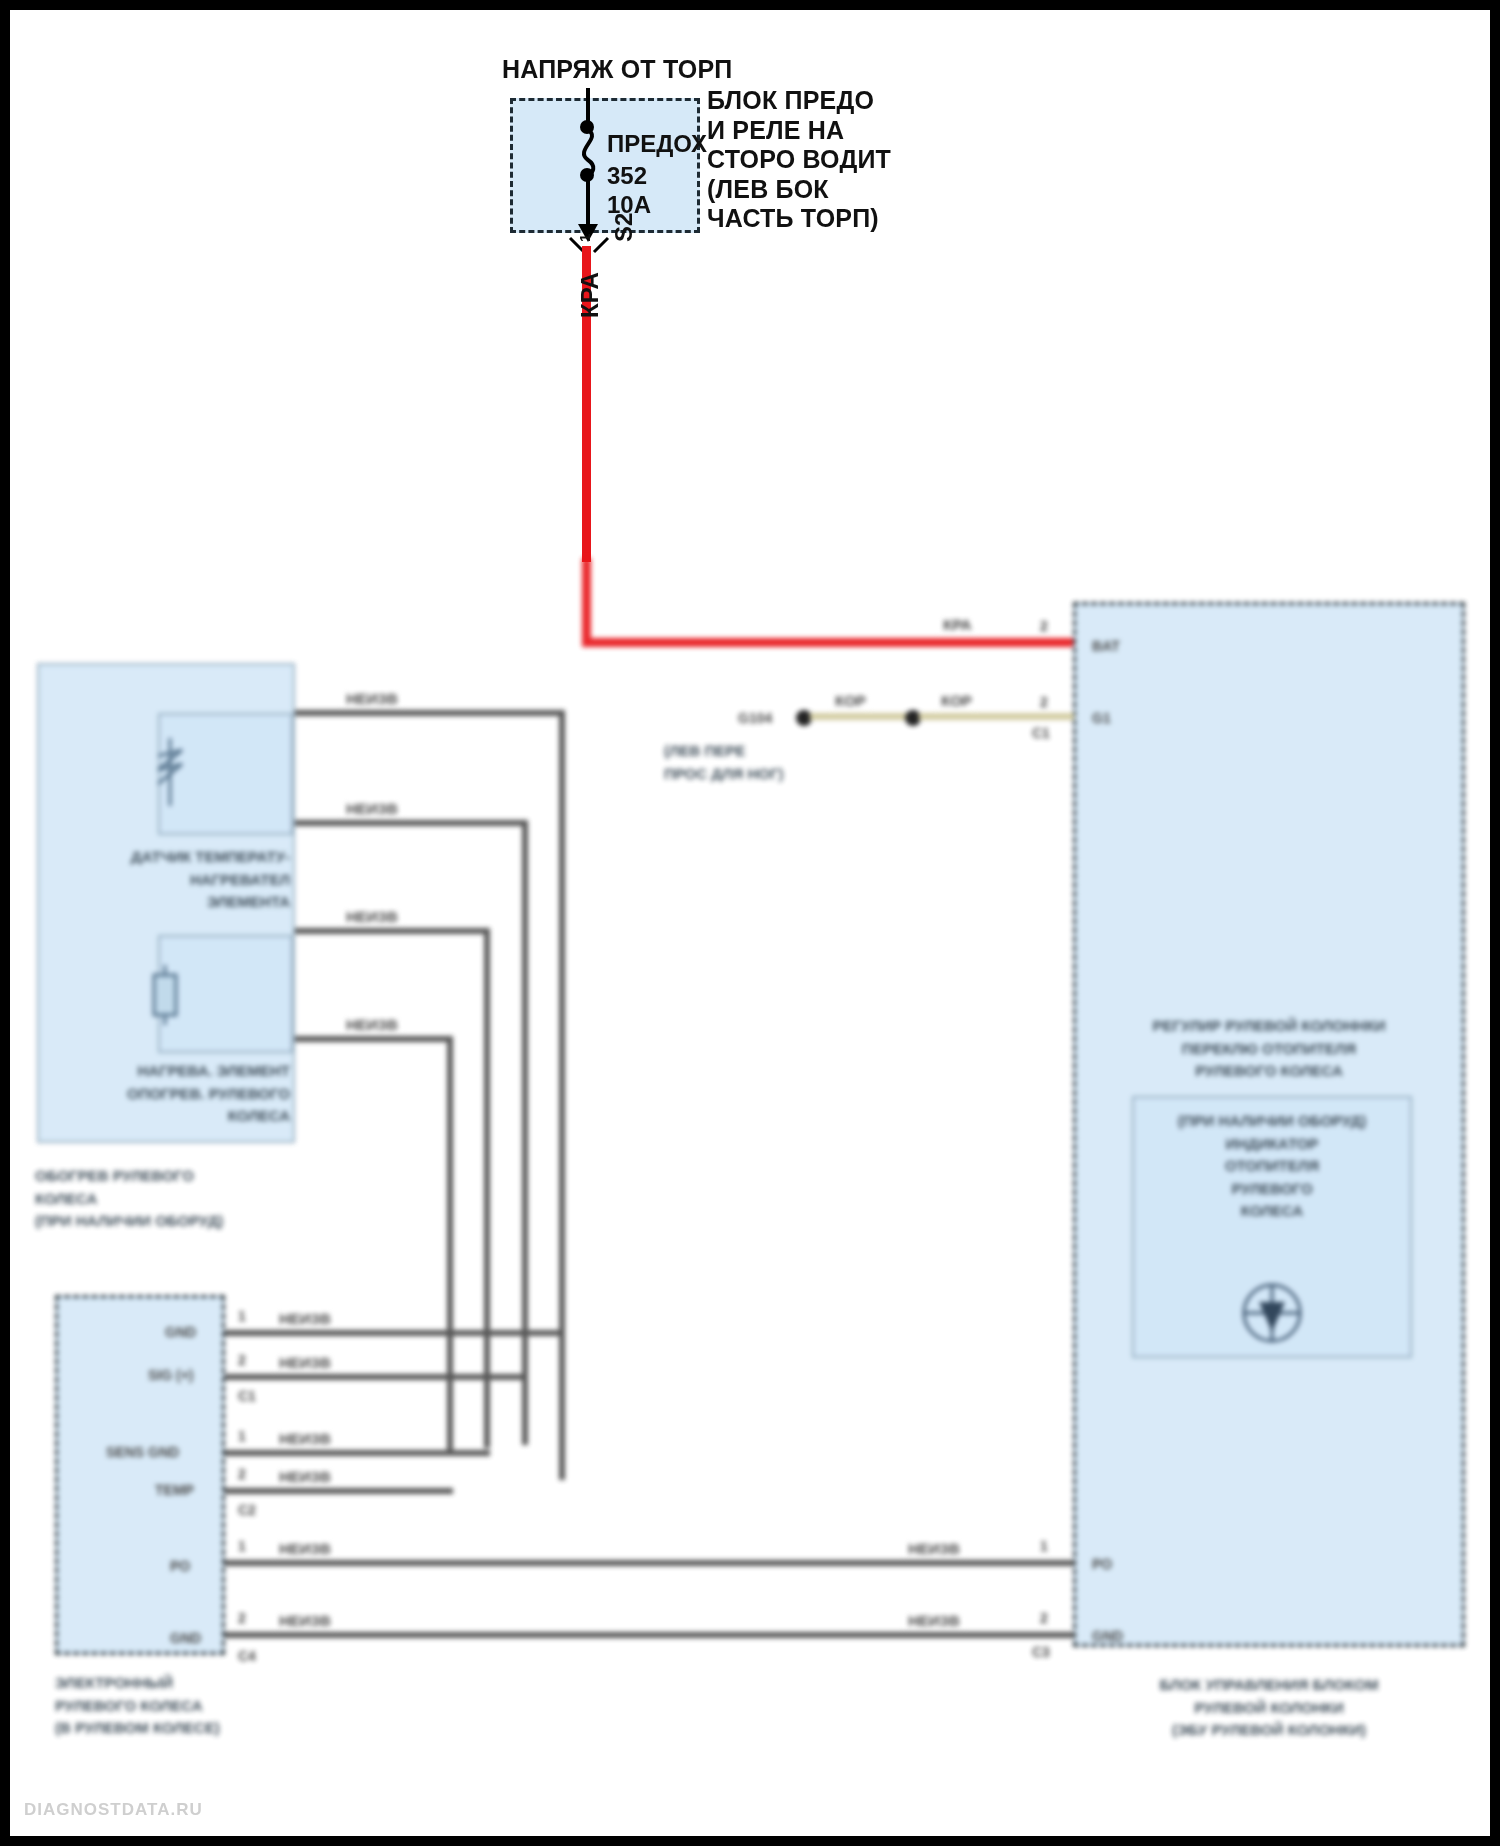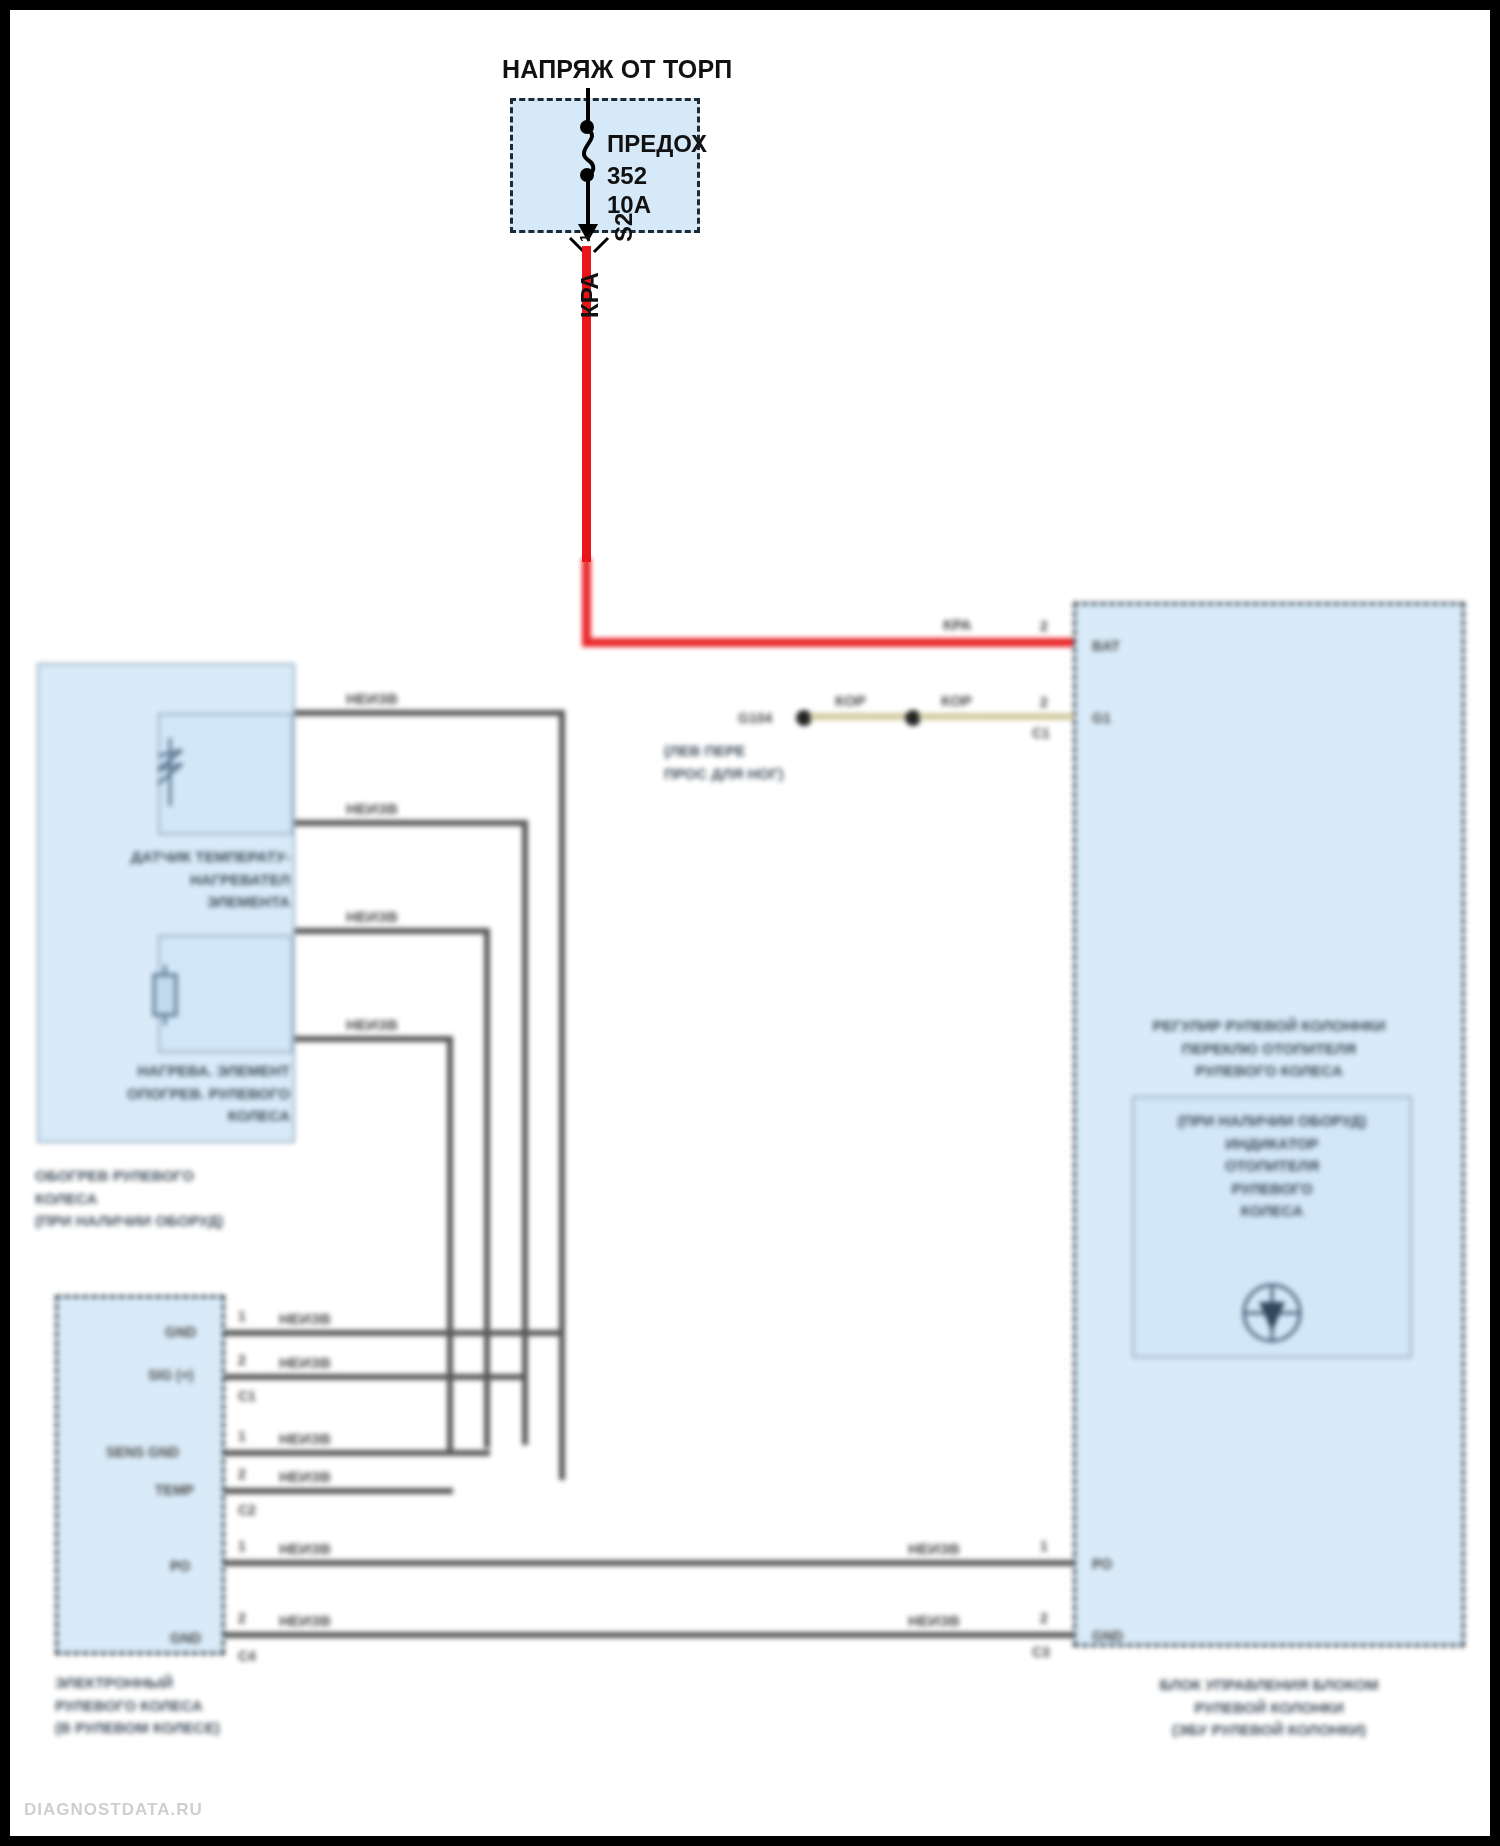--- a/index.html
+++ b/index.html
@@ -131,20 +131,25 @@
   <div class="abs" style="left:576px;top:165px;width:4px;height:50px;background:#000;"></div>
 
   <svg class="abs" style="left:564px;top:206px;" width="28" height="28" viewBox="0 0 28 28">
     <path d="M14 26 L4 8 L24 8 Z" fill="#000"></path>
   </svg>
 
   <div class="txt t-mid" style="left:597px;top:120px;">ПРЕДОХ</div>
   <div class="txt t-mid" style="left:597px;top:152px;">352</div>
   <div class="txt t-mid" style="left:597px;top:181px;">10A</div>
 
+  <div class="txt t-big" style="left:697px;top:76px;">БЛОК ПРЕДО
+И РЕЛЕ НА
+СТОРО ВОДИТ
+(ЛЕВ БОК
+ЧАСТЬ ТОРП)</div>
 
   <svg class="abs" style="left:556px;top:226px;" width="46" height="22" viewBox="0 0 46 22">
     <path d="M4 2 L18 16 M42 2 L28 16" fill="none" stroke="#000" stroke-width="3"></path>
   </svg>
 
   <div class="txt t-sm vert" style="left:566px;top:232px;transform:rotate(-90deg);">1</div>
 
   <div class="txt t-mid vert" style="left:600px;top:232px;transform:rotate(-90deg);">S2</div>
 
   <div class="wire-red" style="left:572px;top:236px;width:9px;height:316px;"></div>

